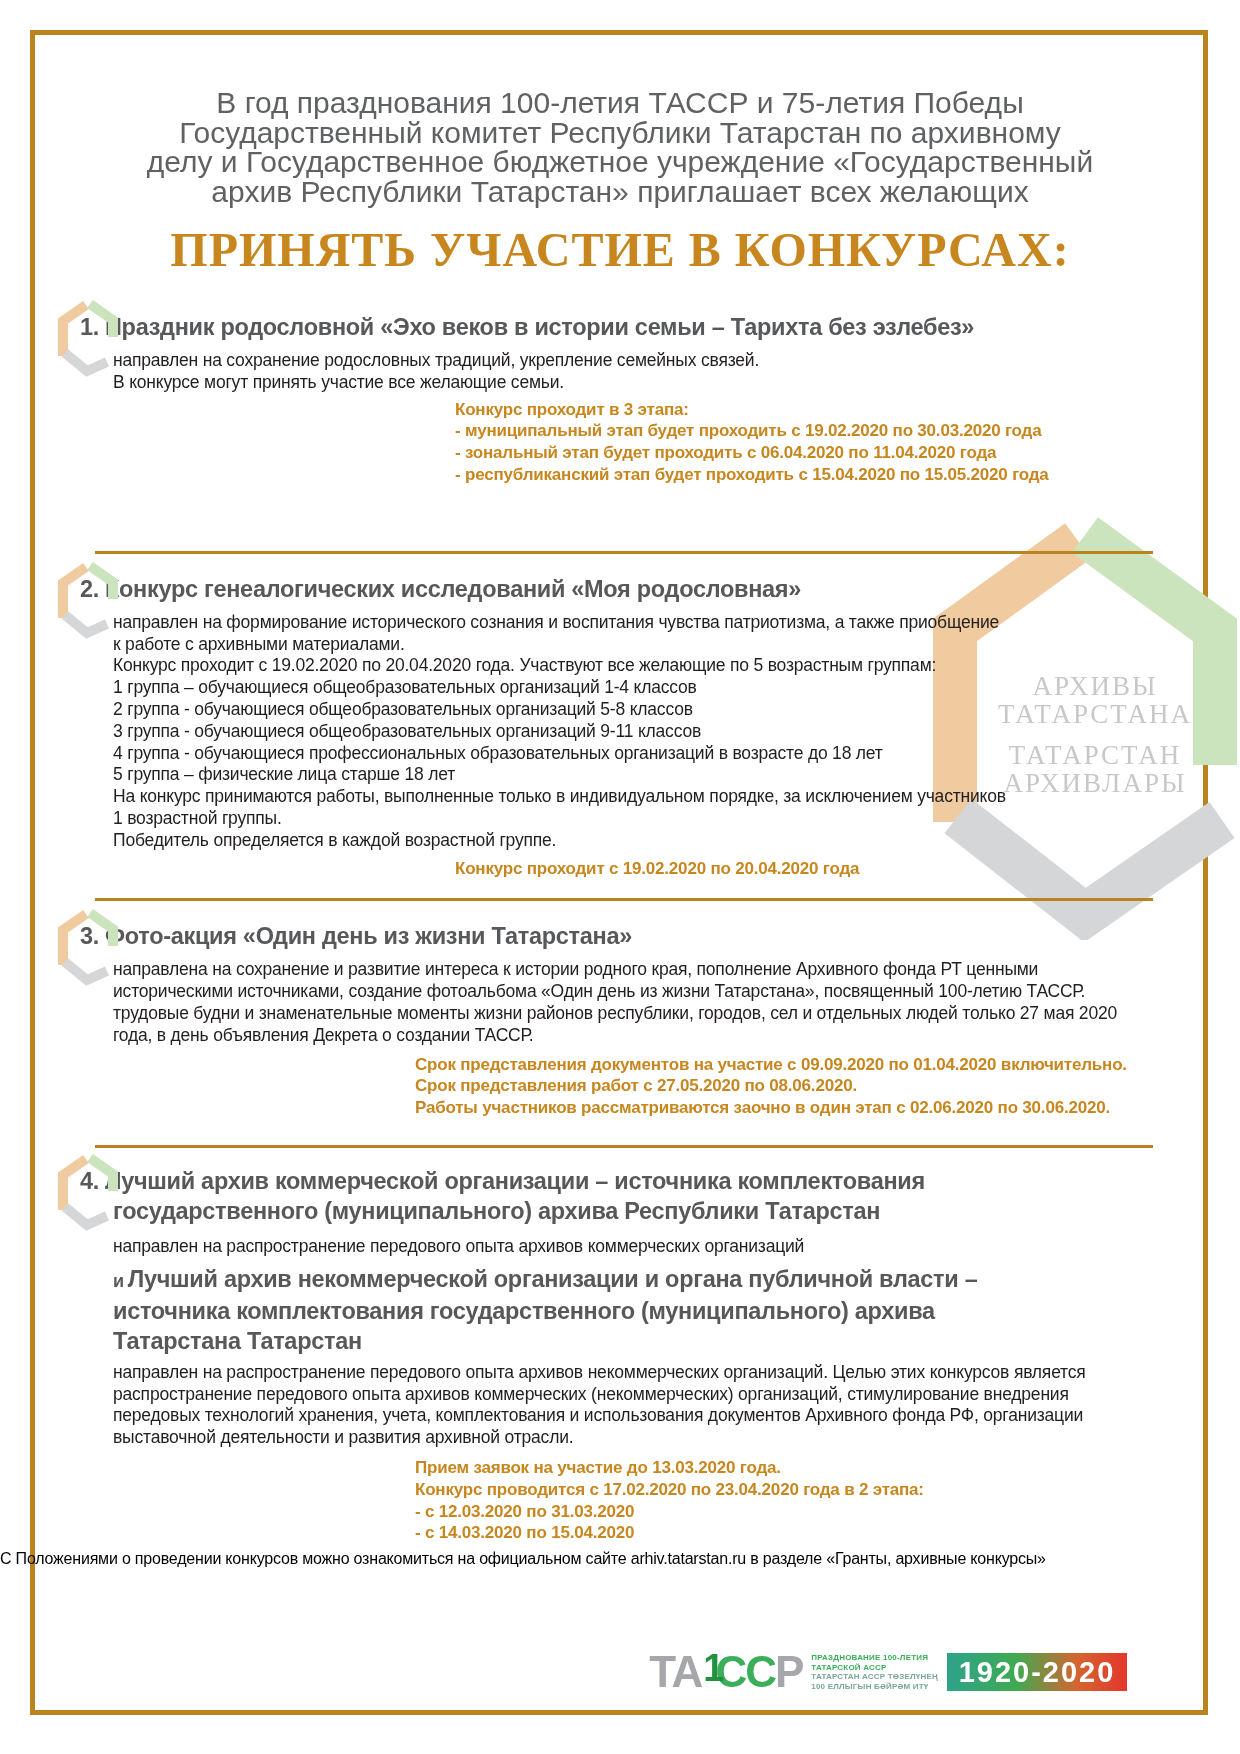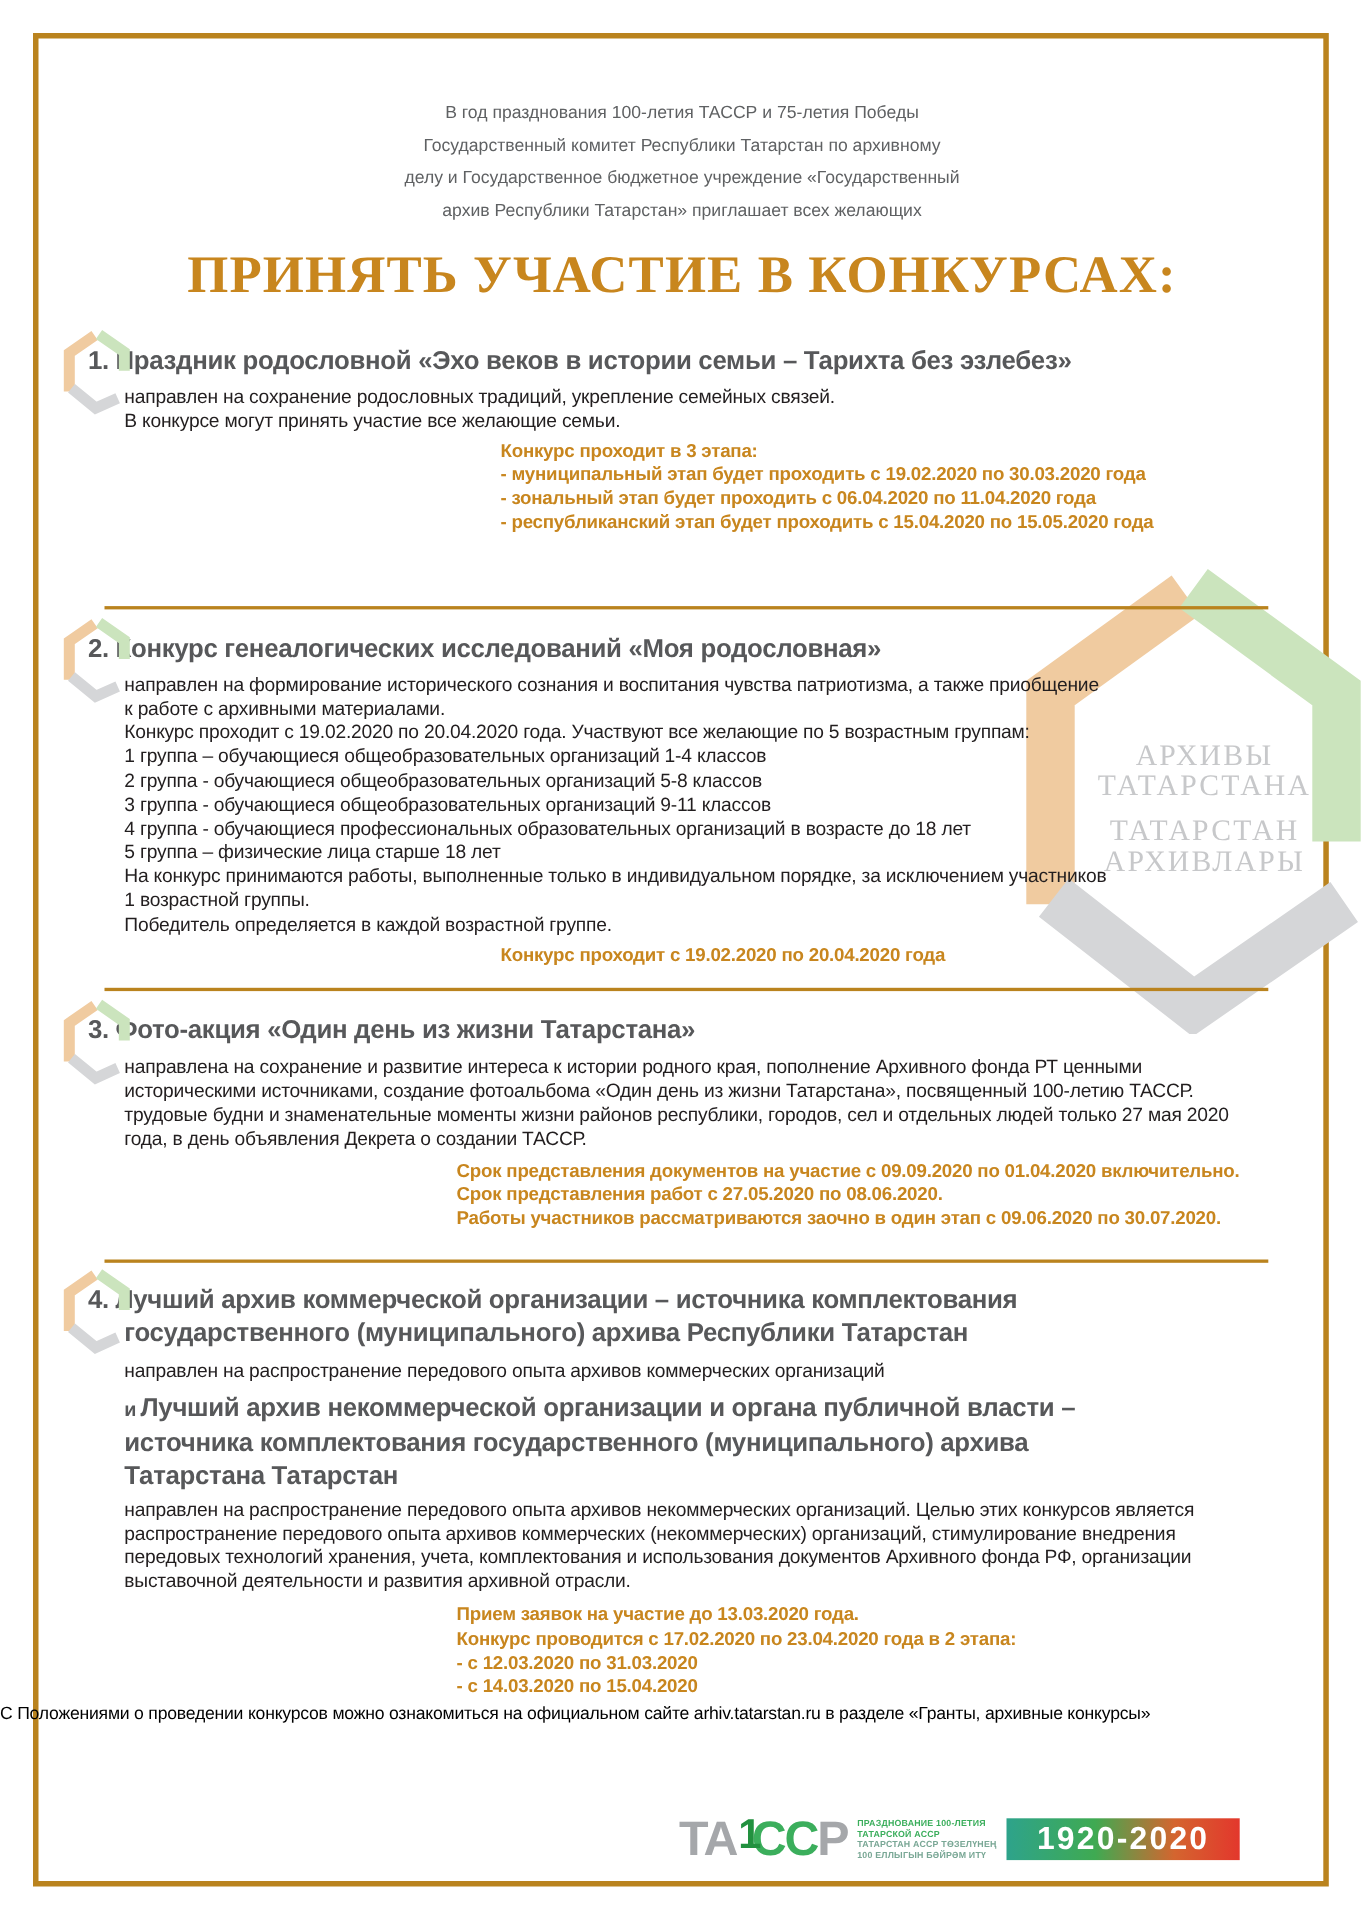--- a/index.html
+++ b/index.html
@@ -16,21 +16,21 @@
   .wm-text {
     position:absolute; left:940px; top:672px; width:310px; text-align:center;
     font-family:"Liberation Serif", serif; color:#C7C8CA; letter-spacing:2px;
   }
   .wm-line { font-size:27px; line-height:28px; }
   .wm-gap { height:13px; }
   
   .content { position:absolute; left:0; top:0; width:1240px; }
   .intro {
     margin:88px 110px 0; text-align:center;
-    font-size:16px; line-height:29.5px; color:#5F6163; font-weight:normal;
+    font-size:30px; line-height:29.5px; color:#5F6163; font-weight:normal;
   }
   .main-title {
     margin-top:18px; text-align:center; font-family:"Liberation Serif", serif;
     font-weight:bold; font-size:48px; line-height:52px; color:#C8861E; letter-spacing:1px;
   }
   .sections { margin:37px 60px 0 113px; }
   .section { position:relative; }
   .hex-icon { position:absolute; left:-56px; top:-14px; }
   .sec-title { font-size:23.5px; line-height:29px; font-weight:bold; color:#57585A; letter-spacing:-0.3px; }
   .sec-title-l2 { font-size:23.5px; line-height:30px; font-weight:bold; color:#57585A; letter-spacing:-0.3px; }
@@ -59,21 +59,21 @@
   .logo-row { position:absolute; right:113px; top:1650px; display:flex; align-items:center; gap:9px; }
   .tassr-word { display:flex; align-items:flex-end; font-weight:bold; letter-spacing:-2px; line-height:44px; }
   .tassr-ta { font-size:44px; color:#A5A7AA; }
   .tassr-one { font-size:38px; color:#22913F; position:relative; top:-4px; margin:0 -7px 0 2px; z-index:2; }
   .tassr-cc { font-size:44px; color:#3BAE5C; }
   .tassr-r { font-size:44px; color:#A5A7AA; }
   .tassr-tagline { display:flex; flex-direction:column; justify-content:center; font-weight:bold; font-size:8px; line-height:9.5px; letter-spacing:0.2px; }
   .tag-green { color:#3BAE5C; }
   .tag-gray { color:#79A795; }
   .badge {
-    width:212px; height:38px; display:flex; align-items:center; justify-content:center;
+    width:180px; height:38px; display:flex; align-items:center; justify-content:center;
     background:linear-gradient(90deg, #2EA38B 0%, #3FAA52 38%, #D4652F 72%, #E3372C 100%);
     color:#ffffff; font-weight:bold; font-size:29px; letter-spacing:2px;
   }
 </style>
 </head>
 <body>
 
 <div class="page">
   <div class="frame"></div>
 
@@ -165,21 +165,21 @@
         </div>
         <div class="sec-body">
           <div>направлена на сохранение и развитие интереса к истории родного края, пополнение Архивного фонда РТ ценными</div>
           <div>историческими источниками, создание фотоальбома «Один день из жизни Татарстана», посвященный 100-летию ТАССР.</div>
           <div>трудовые будни и знаменательные моменты жизни районов республики, городов, сел и отдельных людей только 27 мая 2020</div>
           <div>года, в день объявления Декрета о создании ТАССР.</div>
         </div>
         <div class="hl hl-3">
           <div>Срок представления документов на участие с 09.09.2020 по 01.04.2020 включительно.</div>
           <div>Срок представления работ с 27.05.2020 по 08.06.2020.</div>
-          <div>Работы участников рассматриваются заочно в один этап с 09.06.2020 по 30.07.2020.</div>
+          <div>Работы участников рассматриваются заочно в один этап с 02.06.2020 по 30.06.2020.</div>
         </div>
       </div>
 
       <div class="divider d3"></div>
 
       <div class="section">
         <svg class="hex-icon" width="62" height="80" viewBox="0 0 62 80">
           <polyline points="29,6 6,22 6,57" fill="none" stroke="#F0CBA0" stroke-width="10"></polyline>
           <polyline points="33,5 56,21 56,38" fill="none" stroke="#CBE4BD" stroke-width="10"></polyline>
           <polyline points="8,54 30,72 50,63" fill="none" stroke="#D5D6D8" stroke-width="10"></polyline>

